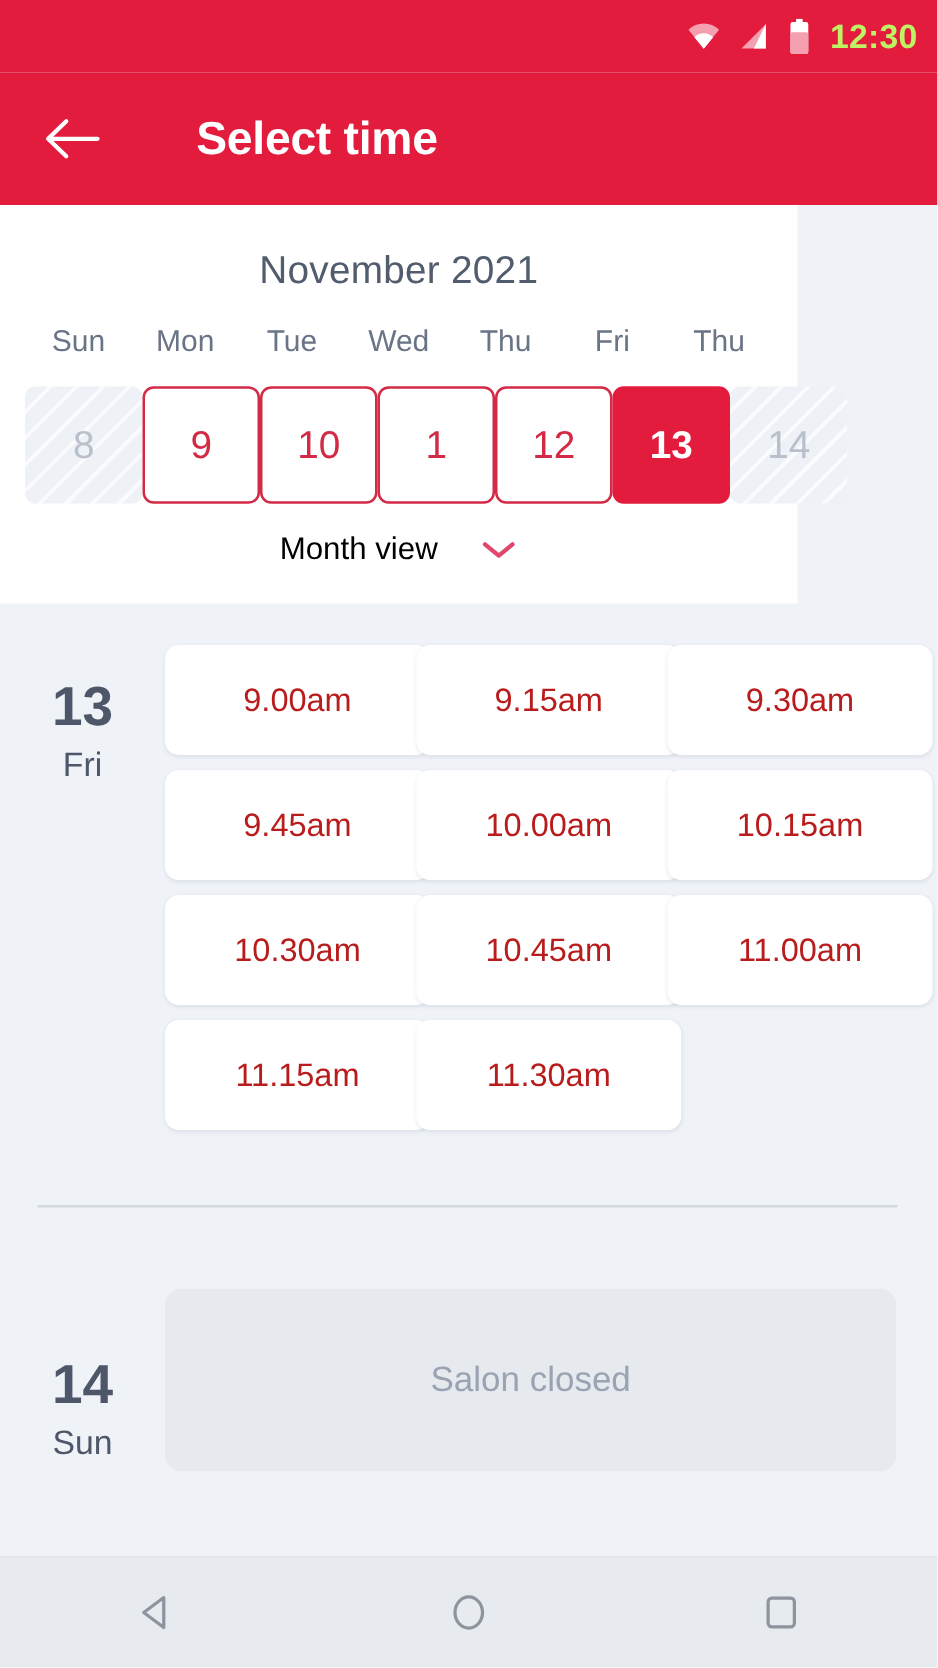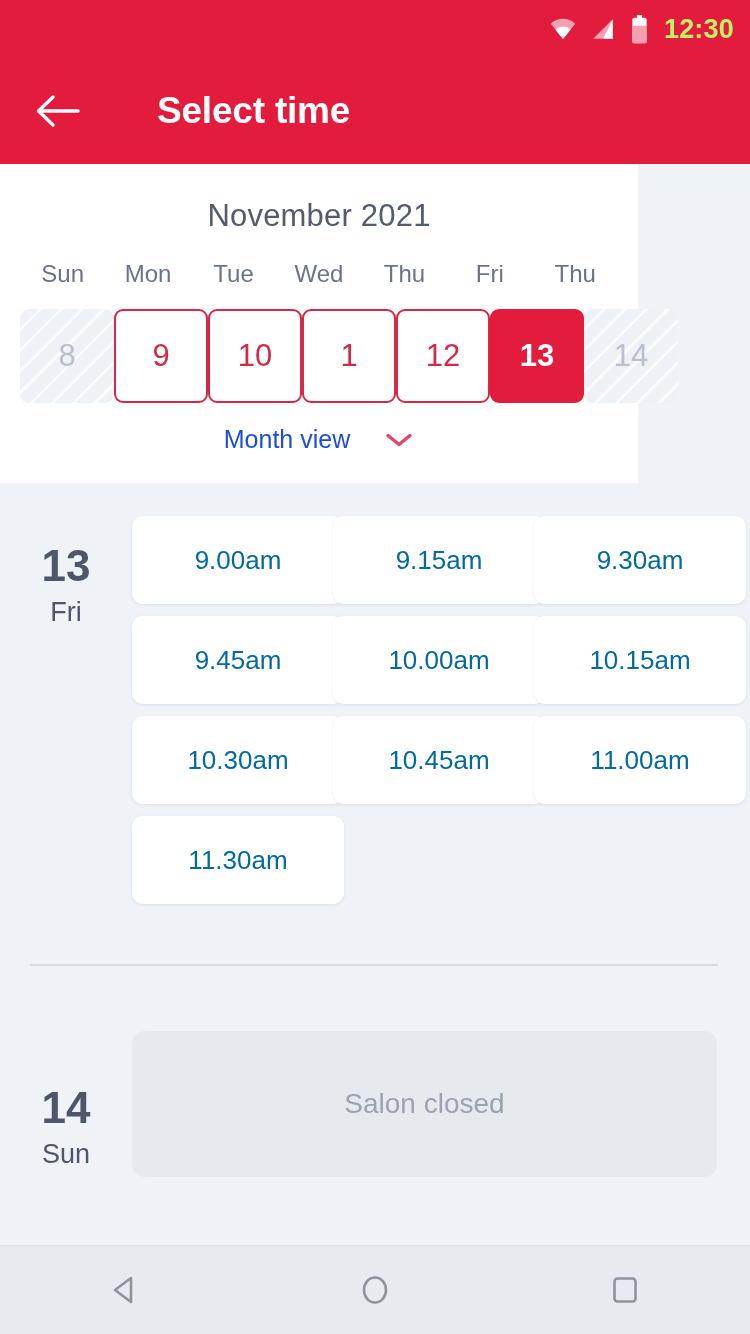--- a/index.html
+++ b/index.html
@@ -142,21 +142,21 @@
   }
   .cal-toggle {
     display: flex;
     align-items: center;
     justify-content: center;
     gap: 34px;
     margin-top: 22px;
     cursor: pointer;
   }
   .cal-toggle-label {
-    color: #1d4ed8;
+    color: #000000;
     font-size: 25px;
   }
 
   
   .slots-area {
     position: absolute;
     top: 483px; left: 0;
     width: 750px;
     height: 762px;
     background: #eff2f7;
@@ -194,21 +194,21 @@
     row-gap: 12px;
   }
   .slot {
     width: 212px;
     height: 88px;
     background: #ffffff;
     border-radius: 11px;
     display: flex;
     align-items: center;
     justify-content: center;
-    color: #0369a1;
+    color: #b91c1c;
     font-size: 26px;
     box-shadow: 0 1px 3px rgba(120,135,160,0.16);
     cursor: pointer;
   }
 
   .divider {
     position: absolute;
     left: 30px;
     top: 481px;
     width: 688px;
@@ -332,20 +332,21 @@
       <div class="slot-grid">
         <div class="slot">9.00am</div>
         <div class="slot">9.15am</div>
         <div class="slot">9.30am</div>
         <div class="slot">9.45am</div>
         <div class="slot">10.00am</div>
         <div class="slot">10.15am</div>
         <div class="slot">10.30am</div>
         <div class="slot">10.45am</div>
         <div class="slot">11.00am</div>
+        <div class="slot">11.15am</div>
         <div class="slot">11.30am</div>
       </div>
     </div>
 
     <div class="divider"></div>
 
     <div class="dayblock" id="block-14">
       <div class="day-label">
         <div class="day-num">14</div>
         <div class="day-name">Sun</div>

